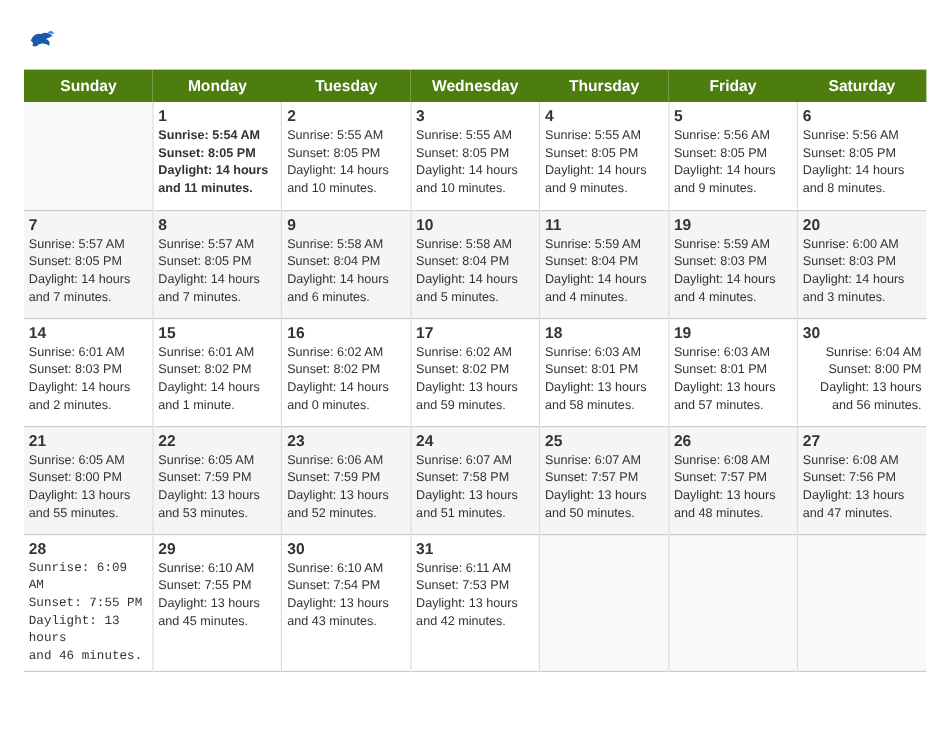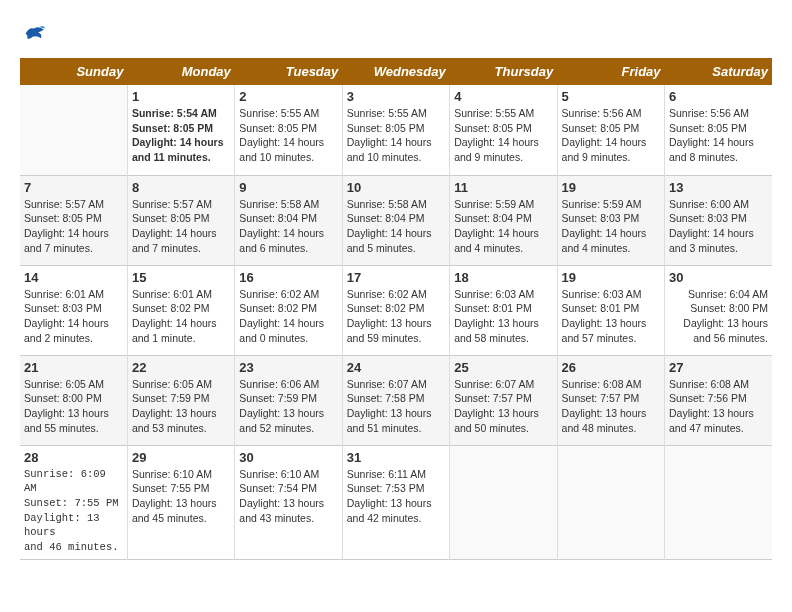--- a/index.html
+++ b/index.html
@@ -46,27 +46,26 @@
     .subtitle {
       font-size: 18px;
       color: #333;
     }
     table {
       width: 100%;
       border-collapse: collapse;
       font-size: 11px;
     }
     thead th {
-      background-color: #a16207;
+      background-color: #4d7c0f;
       color: #fff;
       padding: 6px 4px;
-      text-align: right;
+      text-align: center;
       font-size: 13px;
       font-weight: bold;
-      font-style: italic;
     }
     tbody tr {
       border-bottom: 1px solid #ccc;
     }
     tbody td {
       vertical-align: top;
       padding: 4px 4px;
       border-right: 1px solid #ddd;
       min-height: 80px;
       height: 90px;
@@ -212,21 +211,21 @@
 and 4 minutes.</div>
         </td>
         <td>
           <span class="day-num">19</span>
           <div class="day-info" style="white-space: pre-line;">Sunrise: 5:59 AM
 Sunset: 8:03 PM
 Daylight: 14 hours
 and 4 minutes.</div>
         </td>
         <td>
-          <span class="day-num">13</span>
+          <span class="day-num">20</span>
           <div class="day-info" style="white-space: pre-line;">Sunrise: 6:00 AM
 Sunset: 8:03 PM
 Daylight: 14 hours
 and 3 minutes.</div>
         </td>
       </tr>
       <tr>
         <td>
           <span class="day-num">14</span>
           <div class="day-info" style="white-space: pre-line;">Sunrise: 6:01 AM

